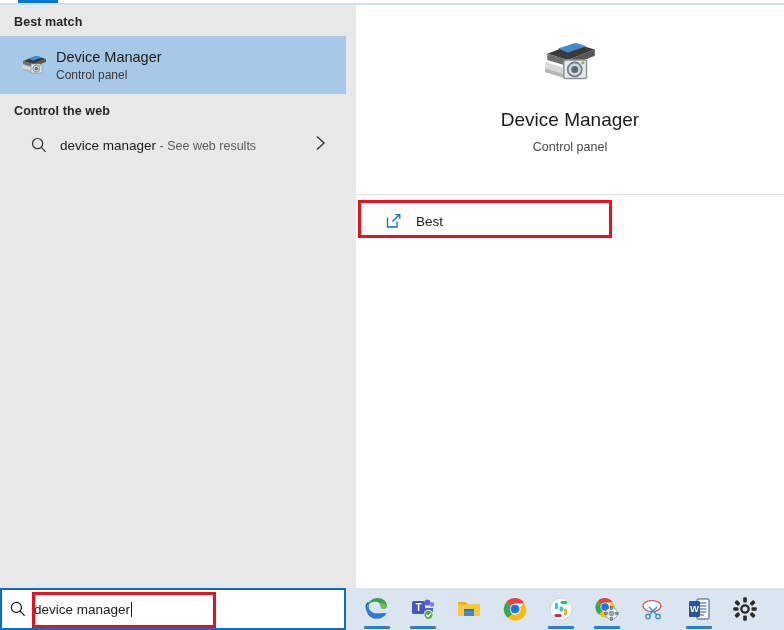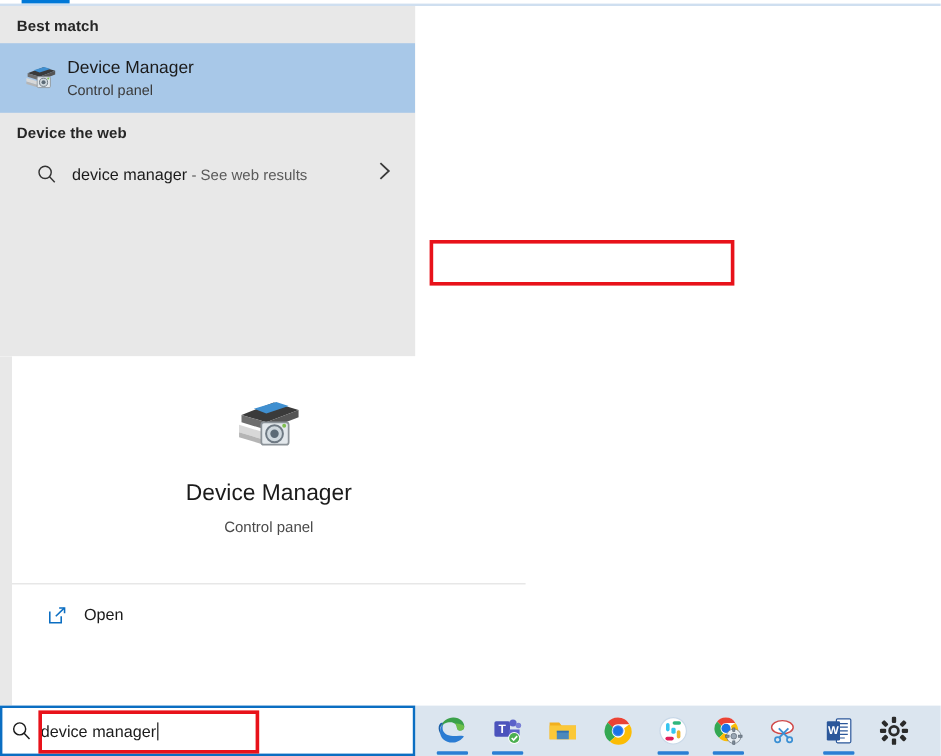--- a/index.html
+++ b/index.html
@@ -20,21 +20,20 @@
   .top-hairline {
     position: absolute; left: 0; top: 3px; width: 784px; height: 2px;
     background: #cfdff0;
   }
 
   
   .flyout {
     position: absolute; left: 0; top: 5px;
     width: 784px; height: 583px;
     display: flex;
-    flex-direction: column;
   }
 
   
   .left-pane {
     width: 346px; height: 100%;
     background: #e8e8e8;
     position: relative;
     overflow: hidden;
   }
 
@@ -171,21 +170,21 @@
               <circle cx="21.2" cy="15.4" r=".8" fill="#7fbf4f"></circle>
             </g>
           </svg>
         </div>
         <div class="best-text">
           <div class="best-title">Device Manager</div>
           <div class="best-sub">Control panel</div>
         </div>
       </div>
 
-      <div class="section-head">Device the web</div>
+      <div class="section-head">Control the web</div>
 
       <div class="web-row">
         <div class="web-icon">
           <svg width="18" height="18" viewBox="0 0 18 18">
             <circle cx="7.6" cy="7.6" r="5.1" fill="none" stroke="#333" stroke-width="1.2"></circle>
             <line x1="11.3" y1="11.3" x2="15.6" y2="15.8" stroke="#333" stroke-width="1.2"></line>
           </svg>
         </div>
         <div class="web-label">
           <span>device manager</span><span class="dim"> - See web results</span>
@@ -224,21 +223,21 @@
 
       <div class="actions">
         <div class="action-row">
           <div class="action-icon">
             <svg width="16" height="16" viewBox="0 0 16 16">
               <path d="M1.5 4.5 L1.5 14 L11 14 L11 8.5" fill="none" stroke="#0b6ec2" stroke-width="1.3"></path>
               <line x1="6.5" y1="8.5" x2="13.5" y2="1.8" stroke="#0b6ec2" stroke-width="1.3"></line>
               <polyline points="9.3,1.6 13.8,1.6 13.8,6" fill="none" stroke="#0b6ec2" stroke-width="1.3"></polyline>
             </svg>
           </div>
-          <div class="action-label">Open</div>
+          <div class="action-label">Best</div>
         </div>
       </div>
 
     </div>
   </div>
 
   <div class="taskbar">
 
     <div class="searchbox">
       <div class="search-glyph">

